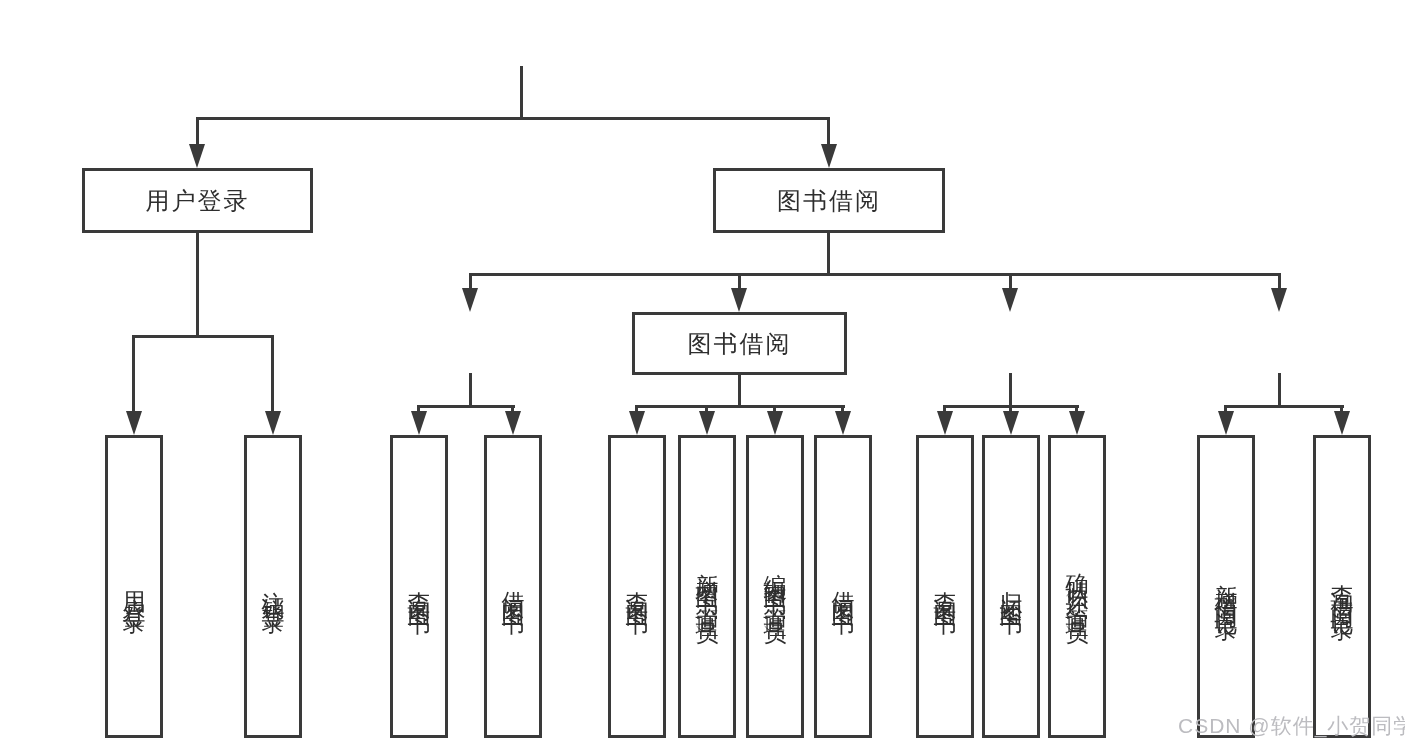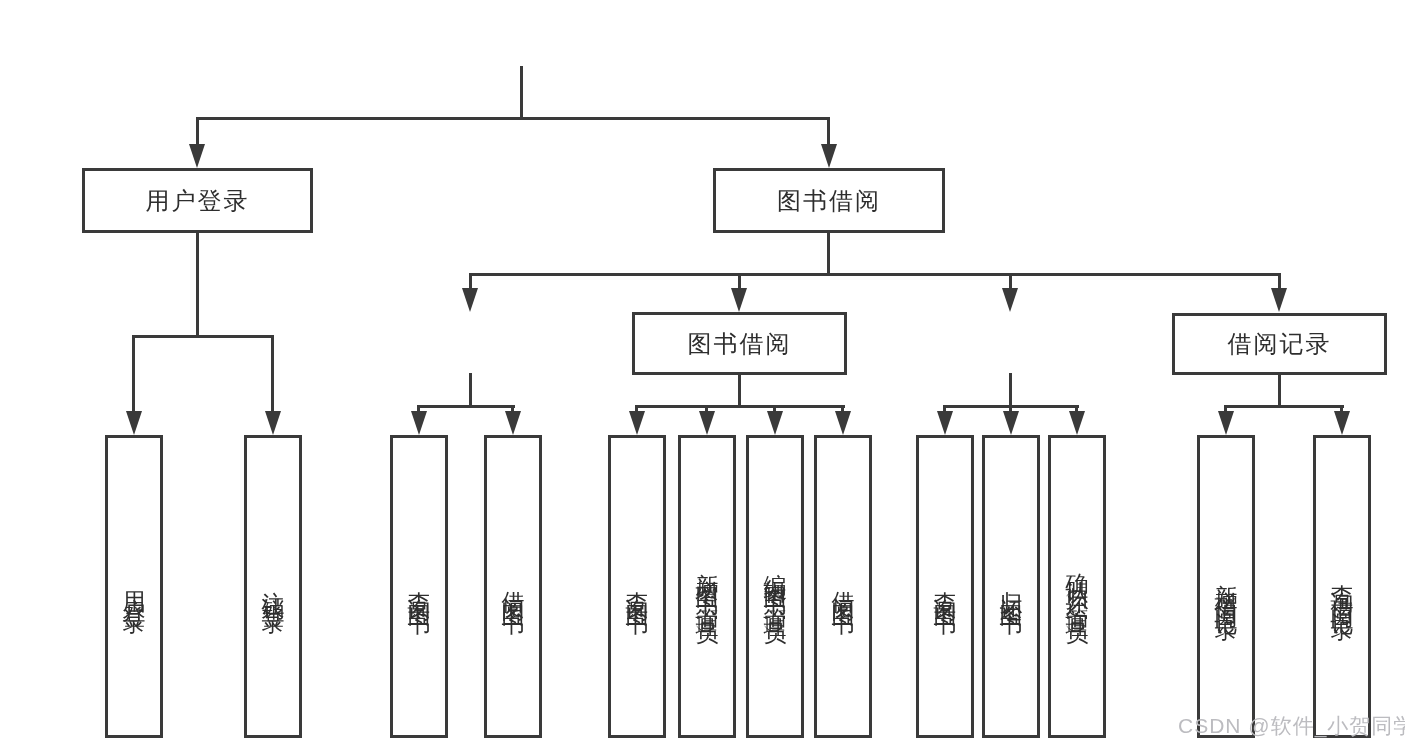--- a/index.html
+++ b/index.html
@@ -65,23 +65,20 @@
 
   <div class="box lvl" style="left:82px;top:168px;width:231px;height:65px">
     <span>用户登录</span>
   </div>
   <div class="box lvl" style="left:713px;top:168px;width:232px;height:65px">
     <span>图书借阅</span>
   </div>
 
   <div class="box lvl" style="left:632px;top:312px;width:215px;height:63px">
     <span>图书借阅</span>
-  </div>
-  <div class="box lvl" style="left:1172px;top:313px;width:215px;height:62px">
-    <span>借阅记录</span>
   </div>
 
   <div class="box leaf" style="left:105px;top:435px;width:58px;height:303px">
     <span>用户登录</span>
   </div>
   <div class="box leaf" style="left:244px;top:435px;width:58px;height:303px">
     <span>注销登录</span>
   </div>
 
   <div class="box leaf" style="left:390px;top:435px;width:58px;height:303px">

